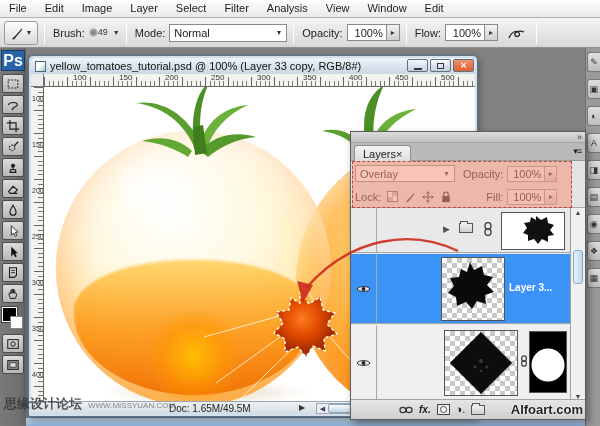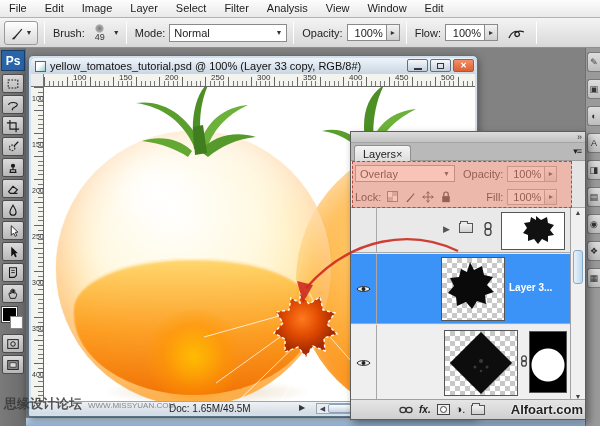--- a/index.html
+++ b/index.html
@@ -16,40 +16,40 @@
 
   
   .options-bar{position:absolute;left:0;top:18px;width:600px;height:30px;
     background:linear-gradient(#f4f4f4,#d8d8d8);border-bottom:1px solid #8f8f8f;
     display:flex;align-items:center;font-size:11px;color:#222;z-index:3;}
   .ob-sep{width:1px;height:22px;background:#aaa;border-right:1px solid #fff;margin:0 6px;}
   .ob-tool{width:34px;height:24px;margin-left:4px;border:1px solid #9a9a9a;border-radius:3px;
     background:linear-gradient(#fff,#d9d9d9);display:flex;align-items:center;justify-content:center;gap:2px;}
   .ob-caret{font-size:7px;color:#333;}
   .ob-label{margin:0 4px 0 2px;}
-  .brush-preview{display:flex;flex-direction:column;align-items:center;width:22px;margin-right:2px;}
+  .brush-preview{display:flex;align-items:center;width:22px;margin-right:2px;}
   .brush-dot{width:9px;height:9px;border-radius:50%;
     background:radial-gradient(circle,#777 0%,#aaa 55%,rgba(170,170,170,0) 75%);}
   .brush-size{font-size:9px;color:#333;line-height:9px;}
   .ob-select{width:118px;height:18px;background:#fff;border:1px solid #8a8a8a;
     display:flex;align-items:center;justify-content:space-between;padding:0 4px;}
   .ob-valbox{width:40px;height:17px;background:#fff;border:1px solid #8a8a8a;
     display:flex;align-items:center;justify-content:flex-end;padding:0 3px;}
   .ob-spin{width:13px;height:17px;border:1px solid #8a8a8a;border-left:none;
     background:linear-gradient(#f3f3f3,#cfcfcf);display:flex;align-items:center;justify-content:center;
     font-size:8px;color:#333;}
   .ob-air{width:26px;height:22px;margin-left:6px;border:1px solid transparent;border-radius:3px;
     display:flex;align-items:center;justify-content:center;}
 
   
   .toolbar{position:absolute;left:0;top:48px;width:26px;height:378px;
     background:linear-gradient(90deg,#7a7a7a,#6b6b6b);z-index:2;display:flex;
     flex-direction:column;align-items:center;padding-top:2px;}
   .ps-logo{width:24px;height:21px;background:var(--pslogo,#2a64a8);color:#fff;
-    font-weight:bold;font-size:12px;display:flex;align-items:center;justify-content:center;
+    font-weight:bold;font-size:16px;display:flex;align-items:center;justify-content:center;
     border:1px solid #17406f;margin-bottom:2px;}
   .tool-btn{width:22px;height:19px;margin:1px 0;border:1px solid #4d4d4d;border-radius:2px;
     background:linear-gradient(#dcdcdc,#b7b7b7);display:flex;align-items:center;justify-content:center;}
   .tool-btn svg{display:block;}
   .swatches{position:relative;width:24px;height:26px;margin-top:3px;}
   .swatch-fg{position:absolute;left:1px;top:0;width:15px;height:15px;background:#000;border:1px solid #fff;outline:1px solid #444;}
   .swatch-bg{position:absolute;left:9px;top:9px;width:13px;height:13px;background:#fff;border:1px solid #888;}
 
   
   .doc-window{position:absolute;left:28px;top:55px;width:450px;height:362px;

